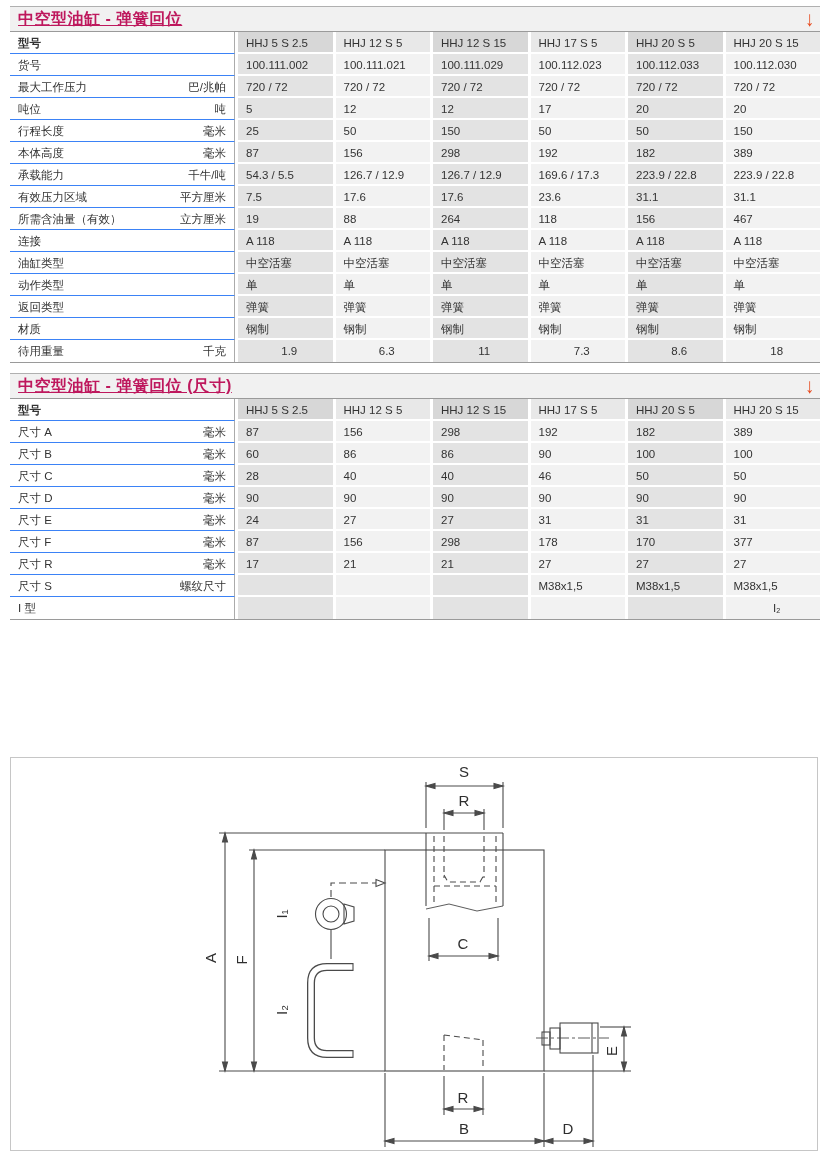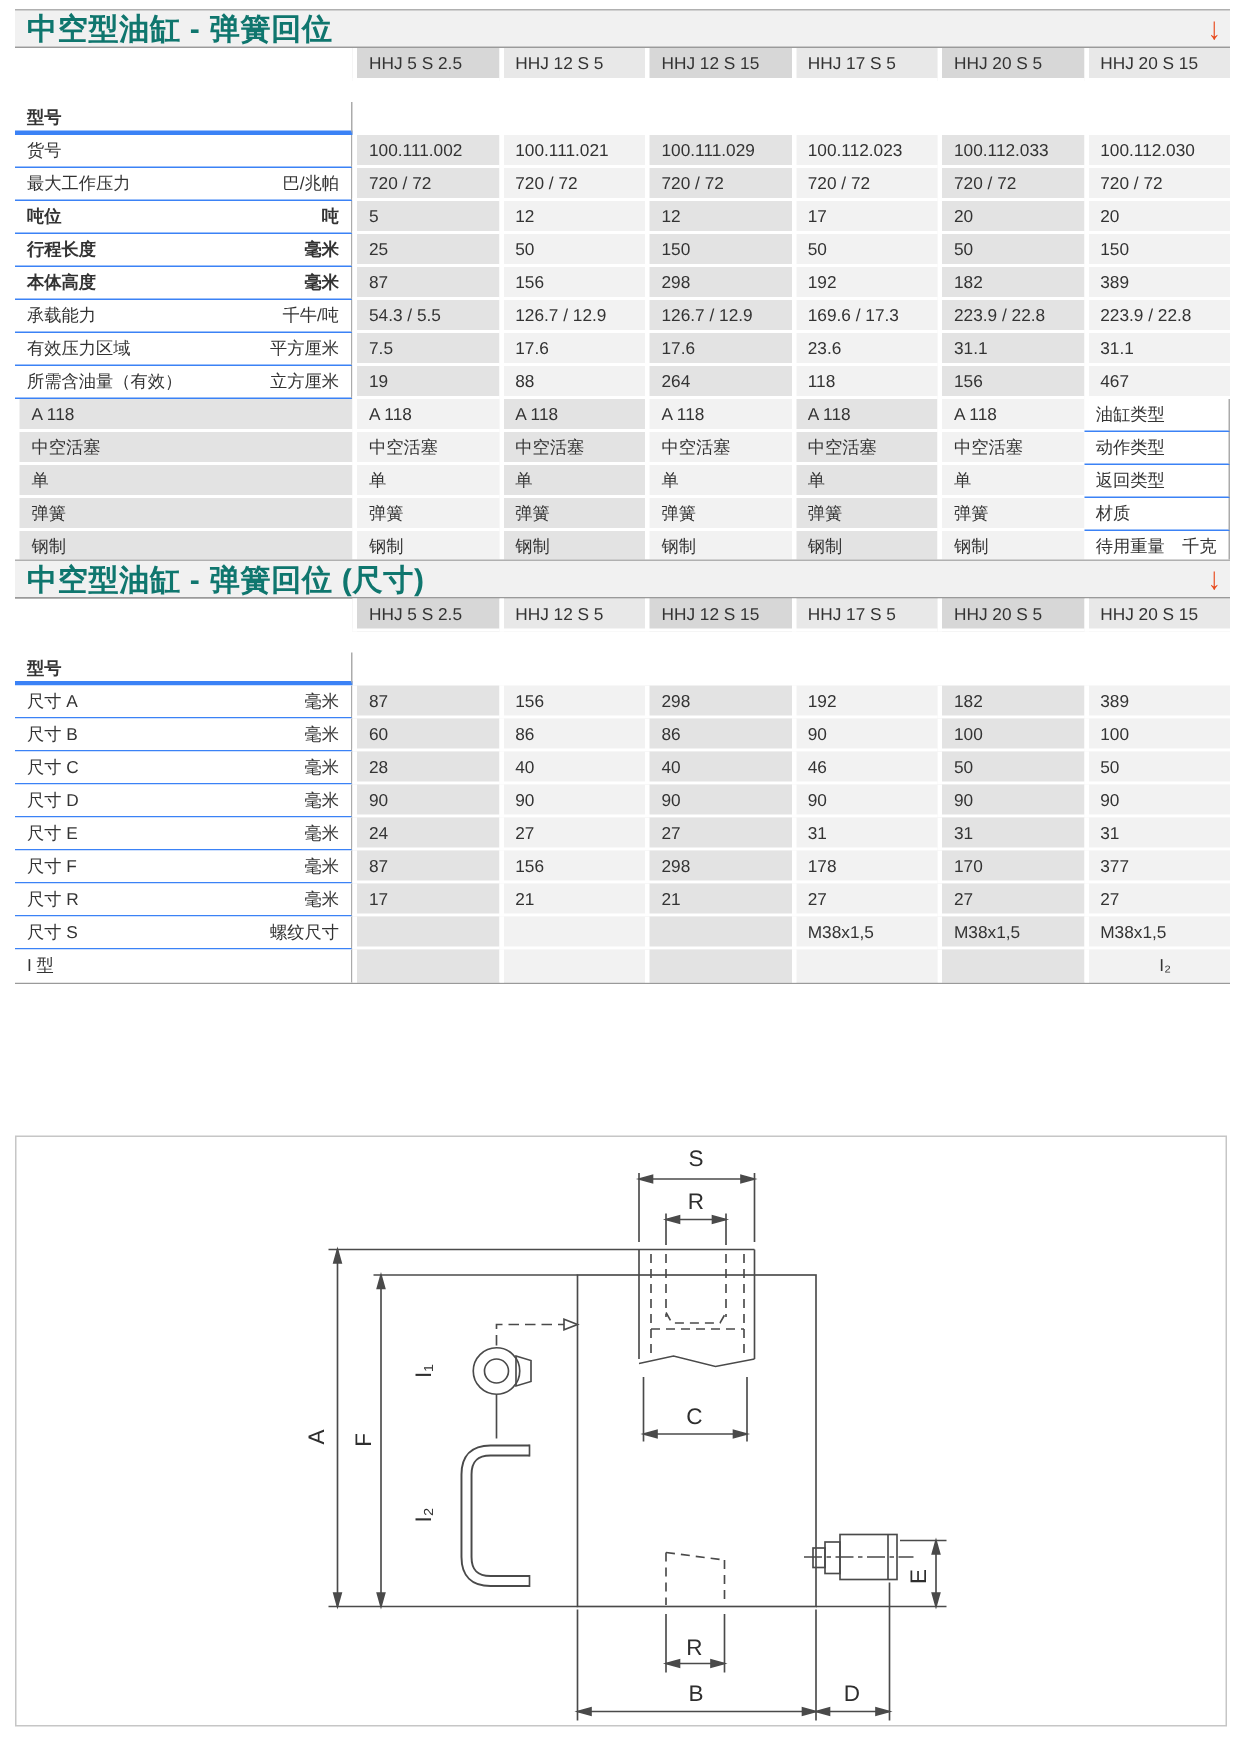--- a/index.html
+++ b/index.html
@@ -1,30 +1,30 @@
 <!DOCTYPE html>
 <html><head>
 <meta charset="utf-8">
 <style>
   html,body{margin:0;padding:0;background:#fff;}
   .page{position:relative;width:830px;height:1160px;background:#fff;overflow:hidden;
         font-family:"Liberation Sans","DejaVu Sans",sans-serif;color:#333;}
   .tablock{position:absolute;left:10px;width:810px;}
   .titlebar{height:25px;display:flex;align-items:center;justify-content:space-between;
             background:#f1f1f1;border-top:1px solid #b0b0b0;padding:0 6px 0 8px;box-sizing:border-box;}
-  .titlebar .ttl{font-size:20px;font-weight:bold;color:#0f766e;letter-spacing:.5px;}
+  .titlebar .ttl{font-size:16px;font-weight:bold;color:#be185d;letter-spacing:.5px;text-decoration:underline;}
   .titlebar .arr{font-size:18px;font-weight:bold;line-height:1;transform:scaleY(1.15);}
   .grid{display:grid;grid-template-columns:225px repeat(6,97.5px);
         border-top:1px solid #9a9a9a;border-bottom:1px solid #9a9a9a;}
   .cell{height:22px;line-height:20px;font-size:11.5px;box-sizing:border-box;overflow:hidden;white-space:nowrap;}
   .lbl{display:flex;justify-content:space-between;padding:1px 8px 0 8px;background:#fff;
        border-right:1px solid #ababab;border-bottom:1px solid #3b82f6;}
-  .lbl.head{font-weight:bold;border-bottom:3px solid #3b82f6;margin-top:36px;}
+  .lbl.head{font-weight:bold;border-bottom:1px solid #3b82f6;}
   .lbl.lastrow{border-bottom:none;}
-  .lbl.b .t,.lbl.b .u{font-weight:bold;}
+  .lbl.b .t,.lbl.b .u{font-weight:normal;}
   .val{padding:1px 0 0 8px;border-left:3px solid #fff;border-bottom:2px solid #fff;background:#e3e3e3;}
   .val.alt{background:#f2f2f2;}
   .val.head{font-weight:normal;background:#d7d7d7;border-bottom:2px solid #fff;}
   .val.head.alt{background:#e8e8e8;}
   .val.lastrow{border-bottom:none;text-align:center;}
   .drawpanel{position:absolute;left:10px;top:757px;width:808px;height:394px;
              border:1px solid #c6c6c6;background:#fff;box-sizing:border-box;}
   svg text{font-family:"Liberation Sans","DejaVu Sans",sans-serif;font-size:15px;fill:#2e2e2e;}
 </style>
 </head>
@@ -120,20 +120,24 @@
         <div class="cell lbl">
           <span class="t">所需含油量（有效）</span>
           <span class="u">立方厘米</span>
         </div>
         <div class="cell val">19</div>
         <div class="cell val alt">88</div>
         <div class="cell val">264</div>
         <div class="cell val alt">118</div>
         <div class="cell val">156</div>
         <div class="cell val alt">467</div>
+        <div class="cell lbl">
+          <span class="t">连接</span>
+          <span class="u"></span>
+        </div>
         <div class="cell val">A 118</div>
         <div class="cell val alt">A 118</div>
         <div class="cell val">A 118</div>
         <div class="cell val alt">A 118</div>
         <div class="cell val">A 118</div>
         <div class="cell val alt">A 118</div>
         <div class="cell lbl">
           <span class="t">油缸类型</span>
           <span class="u"></span>
         </div>

